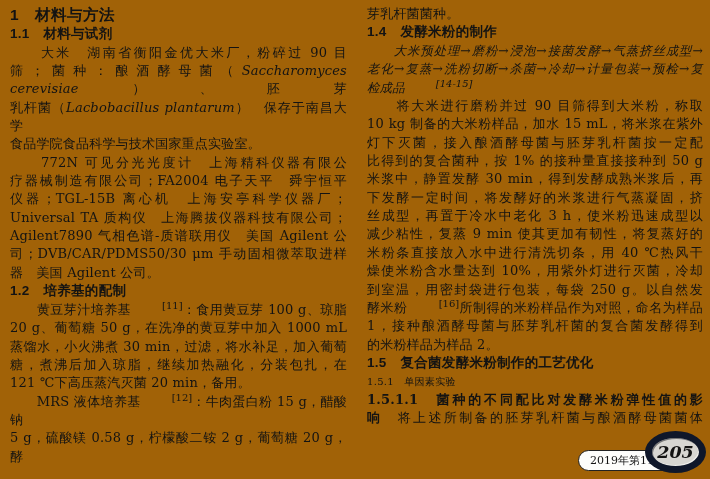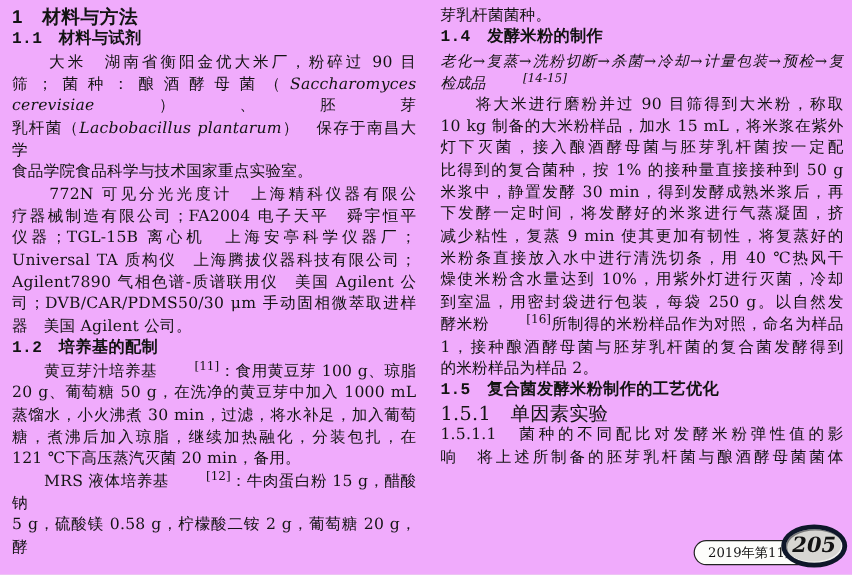--- a/index.html
+++ b/index.html
@@ -1,62 +1,62 @@
 <!DOCTYPE html>
 <html><head>
 <meta charset="utf-8">
 <style>
   html,body { margin:0; padding:0; background:#e8e8e8; }
   .page {
     position:relative; width:710px; height:479px;
-    background:#f0abfc; color:#131313; overflow:hidden;
+    background:#a16207; color:#131313; overflow:hidden;
     font-family:"DejaVu Serif","Liberation Serif",serif;
   }
   .col { position:absolute; top:5px; }
   .col-left  { left:10px;  width:337px; }
   .col-right { left:367px; width:336px; }
 
   .line {
     font-size:13px; line-height:18.35px;
     text-align:justify; text-align-last:justify;
     letter-spacing:0.2px;
   }
   .line.end { text-align-last:left; }
 
   .h1 {
     font-family:"Liberation Sans","DejaVu Sans",sans-serif;
     font-weight:bold; font-size:15.5px; line-height:20px;
     letter-spacing:0.5px;
   }
   .h2 {
-    font-family:Liberation Mono, monospace;
+    font-family:Liberation Sans, sans-serif;
     font-weight:bold; font-size:13.5px; line-height:18.7px;
     letter-spacing:0.3px;
   }
-  .h3 { font-size:16px; line-height:18.35px; letter-spacing:0.3px; }
+  .h3 { font-size:10px; line-height:18.35px; letter-spacing:0.3px; }
 
   .para.flow .line { font-style:italic; font-size:12.4px; }
 
   sup { font-size:10px; line-height:0; vertical-align:5px; letter-spacing:0;margin-left:31px; }
   .i  { font-style:italic; }
-  .bh { font-weight:normal; }
+  .bh { font-weight:bold; }
 
   .footer { position:absolute; right:8px; bottom:7px; height:28px; }
   .issue-pill {
     position:absolute; right:6px; bottom:1px;
     border:1.4px solid #222; border-radius:11px;
     background:#fdfdfb;
     font-size:11px; line-height:19px; height:19px;
     padding:0 30px 0 11px; white-space:nowrap;
   }
   .page-oval {
     position:absolute; right:-4px; bottom:-1px;
     width:47px; height:28px;
     background:#d7d6d2; border-radius:50%;
-    border:4px solid #0f172a;
+    border:7px solid #0f172a;
     box-shadow:1px 1px 0 #777 inset, -1px -1px 0 #efefec inset;
     display:flex; align-items:center; justify-content:center;
     font-weight:bold; font-style:italic; font-size:17.5px;
     font-family:"DejaVu Serif","Liberation Serif",serif;
   }
 </style>
 </head>
 <body>
 
 <div class="page">
@@ -90,30 +90,32 @@
         <div class="line"><span>　　MRS 液体培养基</span><sup>[12]</sup><span>：牛肉蛋白粉 15 g，醋酸钠</span></div>
         <div class="line"><span>5 g，硫酸镁 0.58 g，柠檬酸二铵 2 g，葡萄糖 20 g，酵</span></div>
       </div>
     </div>
   <div class="col col-right">
       <div class="para p">
         <div class="line end"><span>芽乳杆菌菌种。</span></div>
       </div>
       <div class="h2">1.4　发酵米粉的制作</div>
       <div class="para flow">
+        <div class="line"><span>　　大米预处理→磨粉→浸泡→接菌发酵→气蒸挤丝成型→</span></div>
         <div class="line"><span>老化→复蒸→洗粉切断→杀菌→冷却→计量包装→预检→复</span></div>
         <div class="line end"><span>检成品</span><sup>[14-15]</sup></div>
       </div>
       <div class="para p">
         <div class="line"><span>　　将大米进行磨粉并过 90 目筛得到大米粉，称取</span></div>
         <div class="line"><span>10 kg 制备的大米粉样品，加水 15 mL，将米浆在紫外</span></div>
         <div class="line"><span>灯下灭菌，接入酿酒酵母菌与胚芽乳杆菌按一定配</span></div>
         <div class="line"><span>比得到的复合菌种，按 1% 的接种量直接接种到 50 g</span></div>
         <div class="line"><span>米浆中，静置发酵 30 min，得到发酵成熟米浆后，再</span></div>
         <div class="line"><span>下发酵一定时间，将发酵好的米浆进行气蒸凝固，挤</span></div>
+        <div class="line"><span>丝成型，再置于冷水中老化 3 h，使米粉迅速成型以</span></div>
         <div class="line"><span>减少粘性，复蒸 9 min 使其更加有韧性，将复蒸好的</span></div>
         <div class="line"><span>米粉条直接放入水中进行清洗切条，用 40 ℃热风干</span></div>
         <div class="line"><span>燥使米粉含水量达到 10%，用紫外灯进行灭菌，冷却</span></div>
         <div class="line"><span>到室温，用密封袋进行包装，每袋 250 g。以自然发</span></div>
         <div class="line"><span>酵米粉</span><sup>[16]</sup><span>所制得的米粉样品作为对照，命名为样品</span></div>
         <div class="line"><span>1，接种酿酒酵母菌与胚芽乳杆菌的复合菌发酵得到</span></div>
         <div class="line end"><span>的米粉样品为样品 2。</span></div>
       </div>
       <div class="h2">1.5　复合菌发酵米粉制作的工艺优化</div>
       <div class="h3">1.5.1　单因素实验</div>

